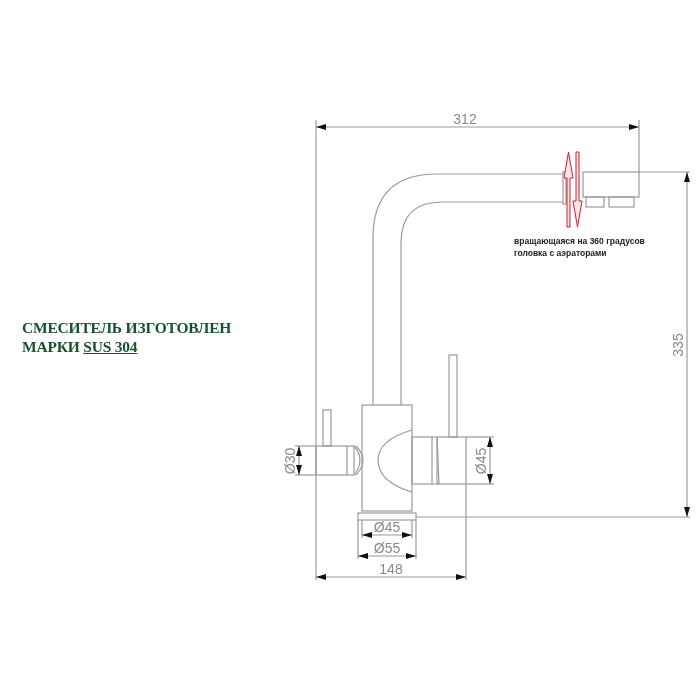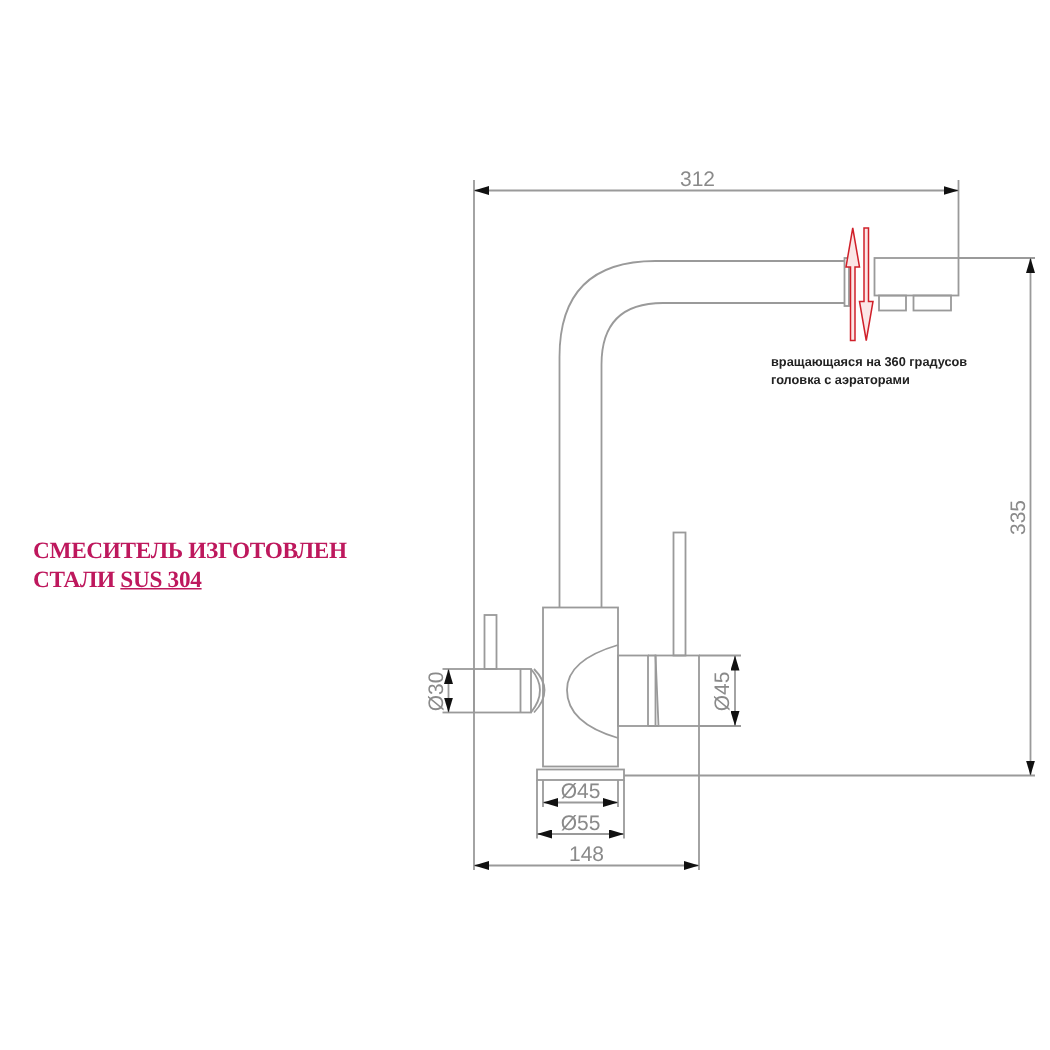--- a/index.html
+++ b/index.html
@@ -1,33 +1,33 @@
 <!DOCTYPE html>
 <html><head>
 <meta charset="utf-8">
 <style>
   html, body { margin:0; padding:0; background:#ffffff; }
   body { width:700px; height:700px; position:relative; overflow:hidden; }
   .note {
     position:absolute; left:22px; top:318px;
     font-family:"Liberation Serif", serif; font-weight:bold;
-    font-size:15.5px; line-height:19px; color:#be185d; letter-spacing:-0.2px;margin-top:40px;
+    font-size:15.5px; line-height:19px; color:#14532d; letter-spacing:-0.2px;
   }
   .note .line { display:block; white-space:nowrap; }
   .note u { text-decoration:underline; }
   svg { position:absolute; left:0; top:0; }
   .dim-text { font-family:"Liberation Sans", sans-serif; font-size:14px; fill:#8a8a8a; }
   .ann-text { font-family:"Liberation Sans", sans-serif; font-size:8.5px; font-weight:bold; fill:#222; }
 </style>
 </head>
 <body>
 
 <div class="note">
   <span class="line">СМЕСИТЕЛЬ ИЗГОТОВЛЕН</span>
-  <span class="line"><span>СТАЛИ </span><u>SUS 304</u></span>
+  <span class="line"><span>МАРКИ </span><u>SUS 304</u></span>
 </div>
 
 <svg width="700" height="700" viewBox="0 0 700 700">
   <defs>
     <marker id="ar" viewBox="0 0 10 6" refX="10" refY="3" markerWidth="10" markerHeight="6" orient="auto-start-reverse" markerUnits="userSpaceOnUse">
       <path d="M0,0 L10,3 L0,6 z" fill="#111"></path>
     </marker>
   </defs>
 
   <g fill="none" stroke="#9a9a9a" stroke-width="1.2">

